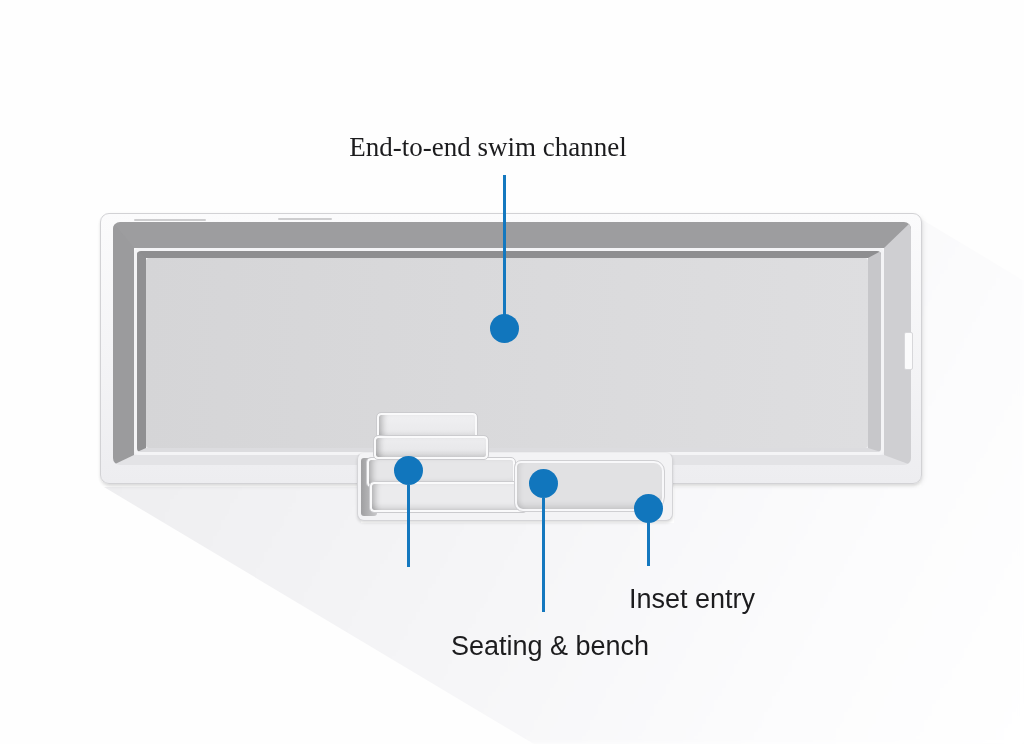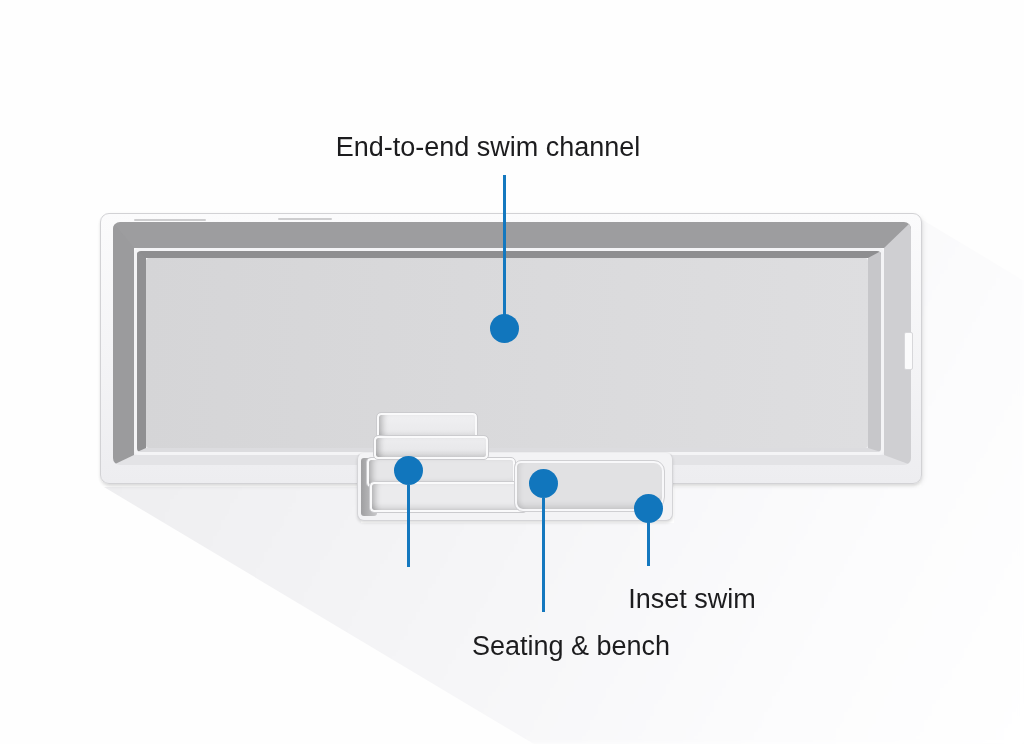--- a/index.html
+++ b/index.html
@@ -82,29 +82,29 @@
   
   .callout-label{
     transform:translateX(-50%);
     font-size:27px;line-height:1.15;color:#1c1c1e;white-space:nowrap;
   }
   .callout-line{width:3px;background:#1478bf;}
   .callout-dot{width:29px;height:29px;border-radius:50%;background:#1176bd;}
 
   #line-swim{left:503px;top:175px;height:141px;}
   #dot-swim{left:490px;top:314px;}
-  #label-swim{left:488px;top:132px;}
+  #label-swim{left:488px;top:132px;font-family:Liberation Serif, serif;}
 
   #line-steps{left:407px;top:485px;height:82px;}
   #dot-steps{left:394px;top:456px;}
   #label-steps{left:319px;top:584px;}
 
   #line-bench{left:542px;top:498px;height:114px;}
   #dot-bench{left:529px;top:469px;}
-  #label-bench{left:571px;top:631px;}
+  #label-bench{left:550px;top:631px;}
 
   #line-inset{left:647px;top:522px;height:44px;}
   #dot-inset{left:634px;top:494px;}
   #label-inset{left:692px;top:584px;}
 </style>
 </head>
 <body>
 
 <div id="canvas">
 
@@ -139,15 +139,15 @@
 
   <div id="dot-steps" class="abs callout-dot"></div>
   <div id="line-steps" class="abs callout-line"></div>
 
   <div id="dot-bench" class="abs callout-dot"></div>
   <div id="line-bench" class="abs callout-line"></div>
   <div id="label-bench" class="abs callout-label">Seating &amp; bench</div>
 
   <div id="dot-inset" class="abs callout-dot"></div>
   <div id="line-inset" class="abs callout-line"></div>
-  <div id="label-inset" class="abs callout-label">Inset swim</div>
+  <div id="label-inset" class="abs callout-label">Inset entry</div>
 
 </div>
 
 </body></html>

